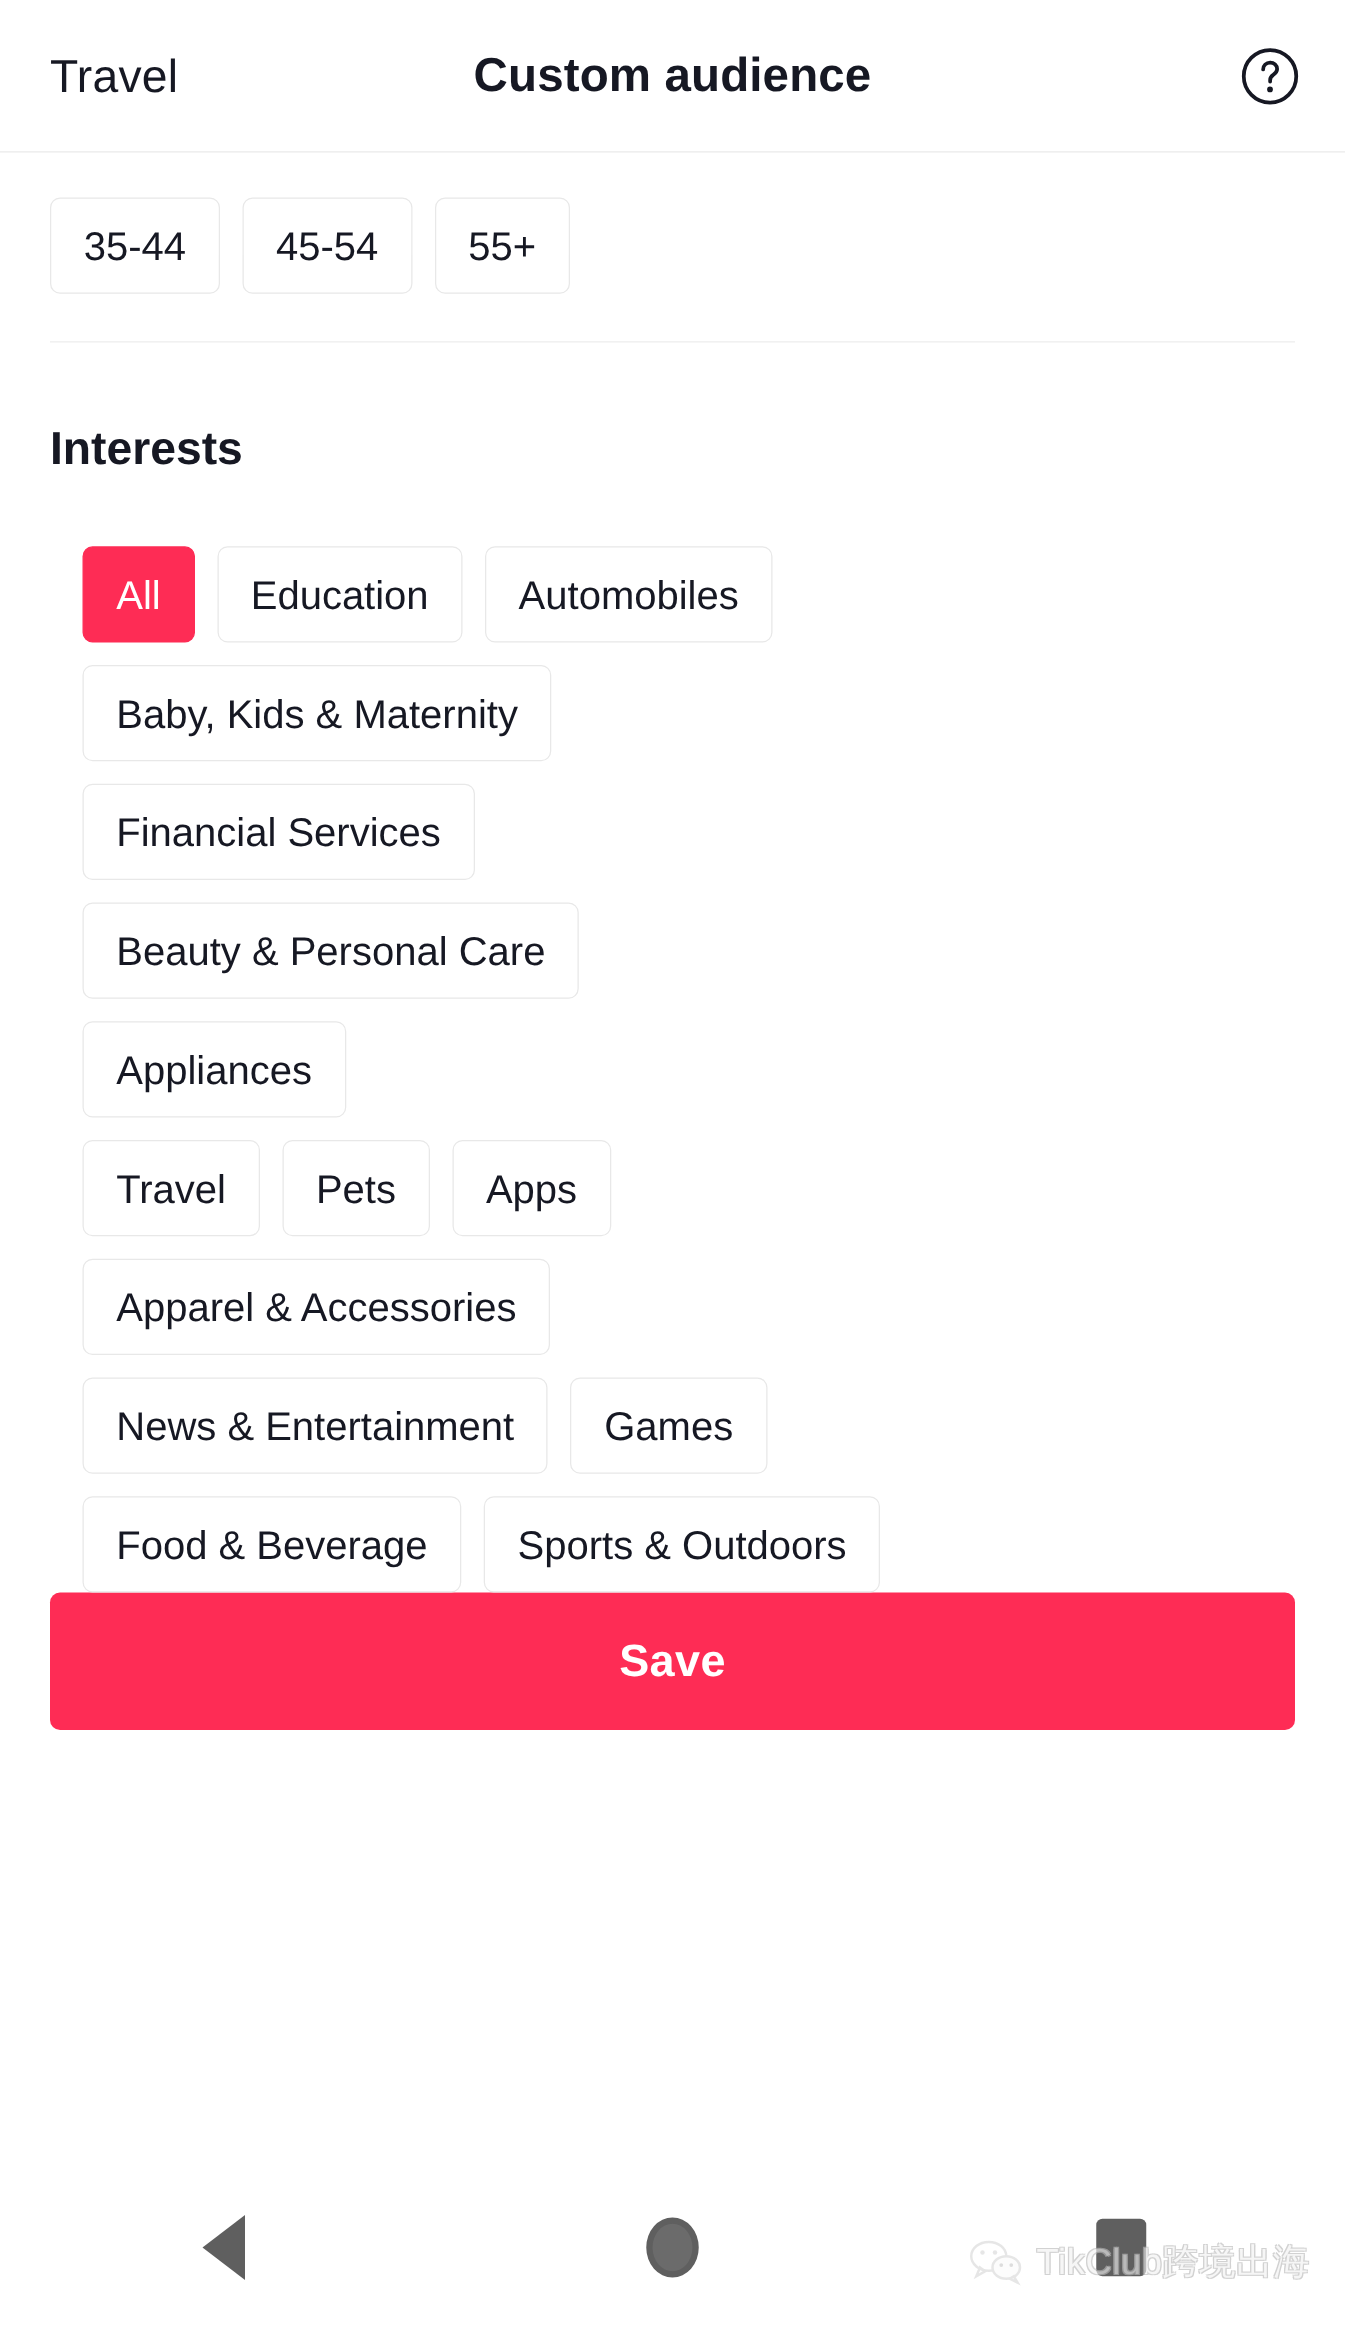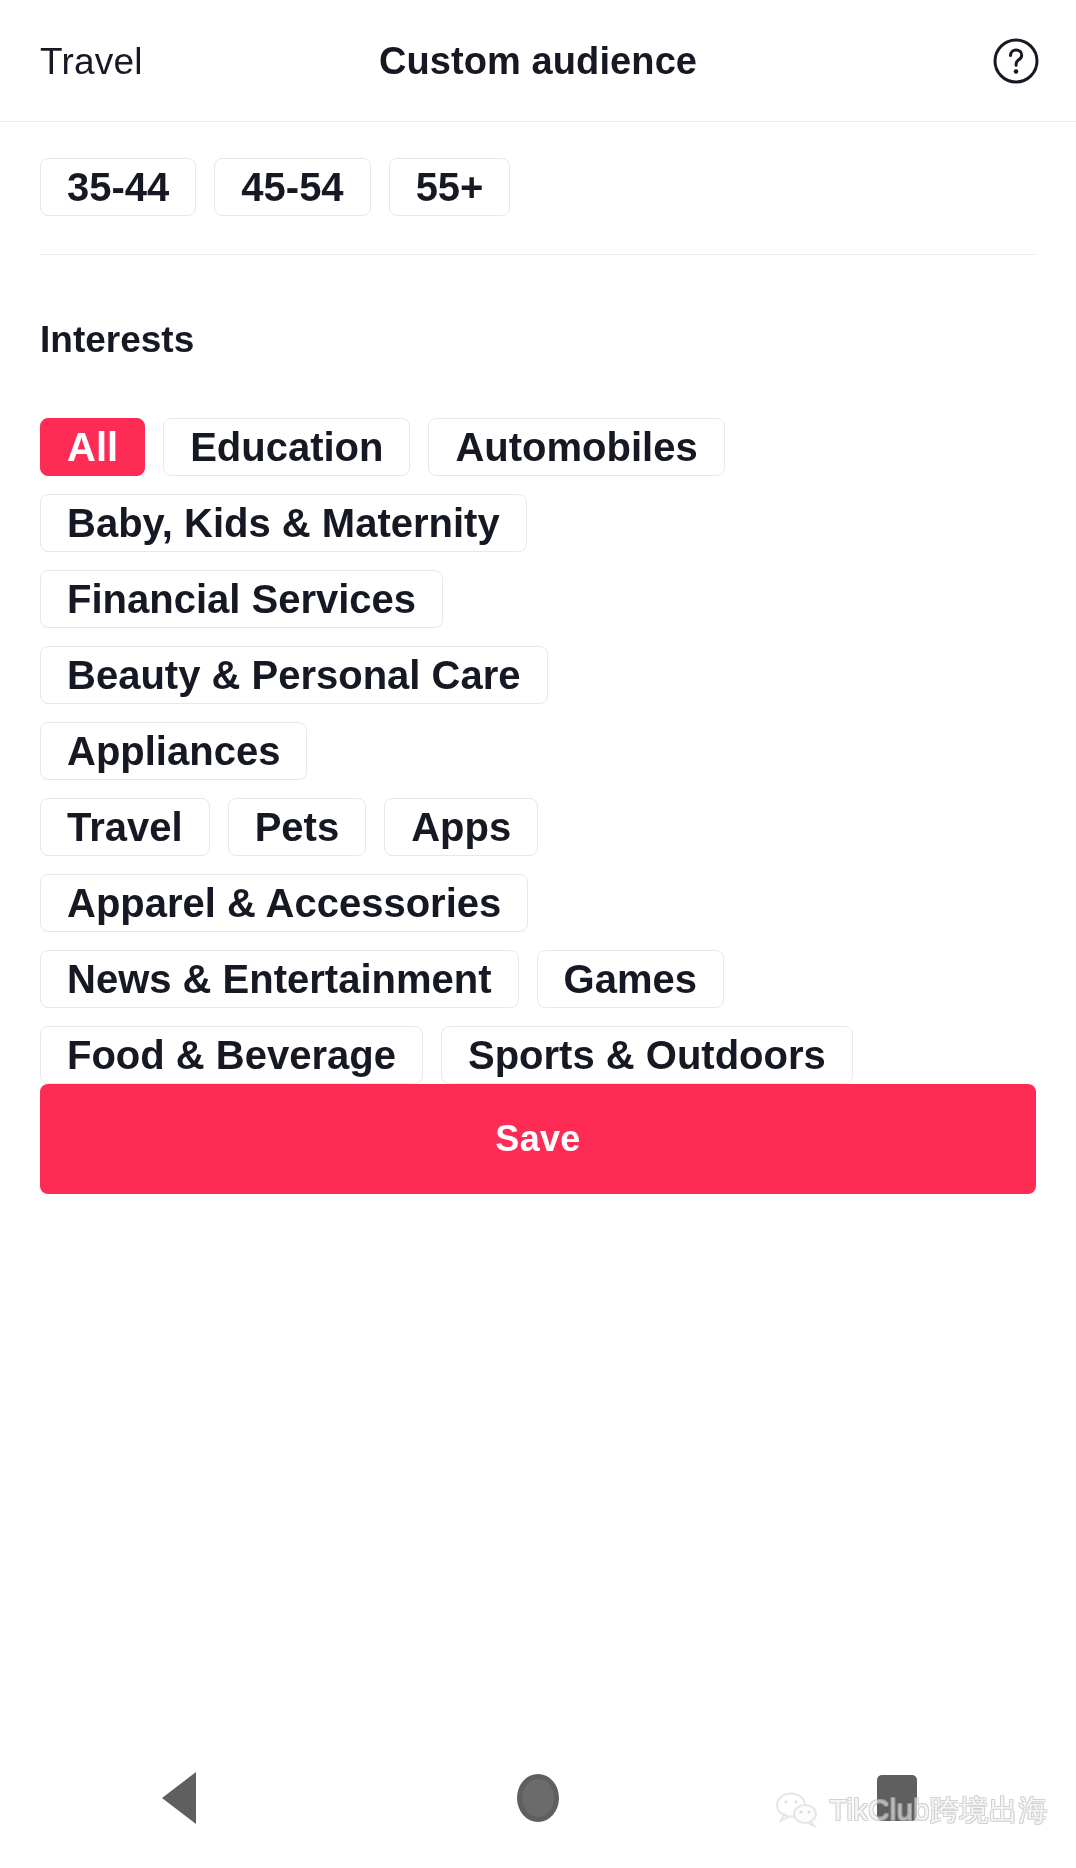--- a/index.html
+++ b/index.html
@@ -77,28 +77,28 @@
   .chip-row {
     display: flex;
     flex-wrap: wrap;
     gap: 18px 18px;
   }
 
   .chip {
     display: inline-flex;
     align-items: center;
     justify-content: center;
-    height: 58px;
+    height: 77px;
     padding: 0 26px;
     border: 1px solid #e8e8e8;
     border-radius: 8px;
     background: #ffffff;
     color: #161823;
-    font-size: 40px;
-    font-weight: 700;
+    font-size: 32px;
+    font-weight: 400;
     font-family: "Liberation Sans", sans-serif;
     line-height: 1;
     white-space: nowrap;
     cursor: pointer;
   }
   .chip.selected {
     background: #fe2c55;
     border-color: #fe2c55;
     color: #ffffff;
   }
@@ -121,21 +121,21 @@
     line-height: 1;
     margin-top: 66px;
     margin-bottom: 60px;
   }
 
   .interests-rows {
     display: flex;
     flex-direction: column;
     gap: 18px;
   }
-  .interests-rows .chip-row { gap: 18px; }
+  .interests-rows .chip-row { gap: 18px; margin-left: 26px; }
 
   .save-wrap {
   }
   .save-button {
     display: block;
     width: 100%;
     height: 110px;
     border: none;
     border-radius: 8px;
     background: #fe2c55;

